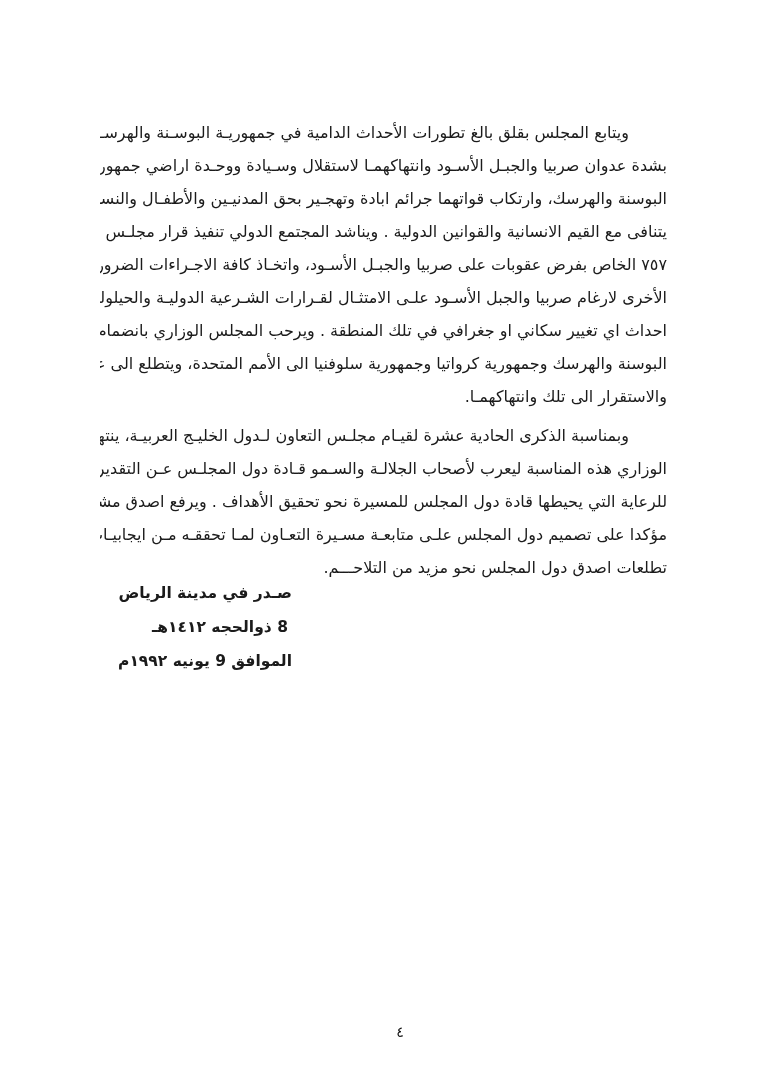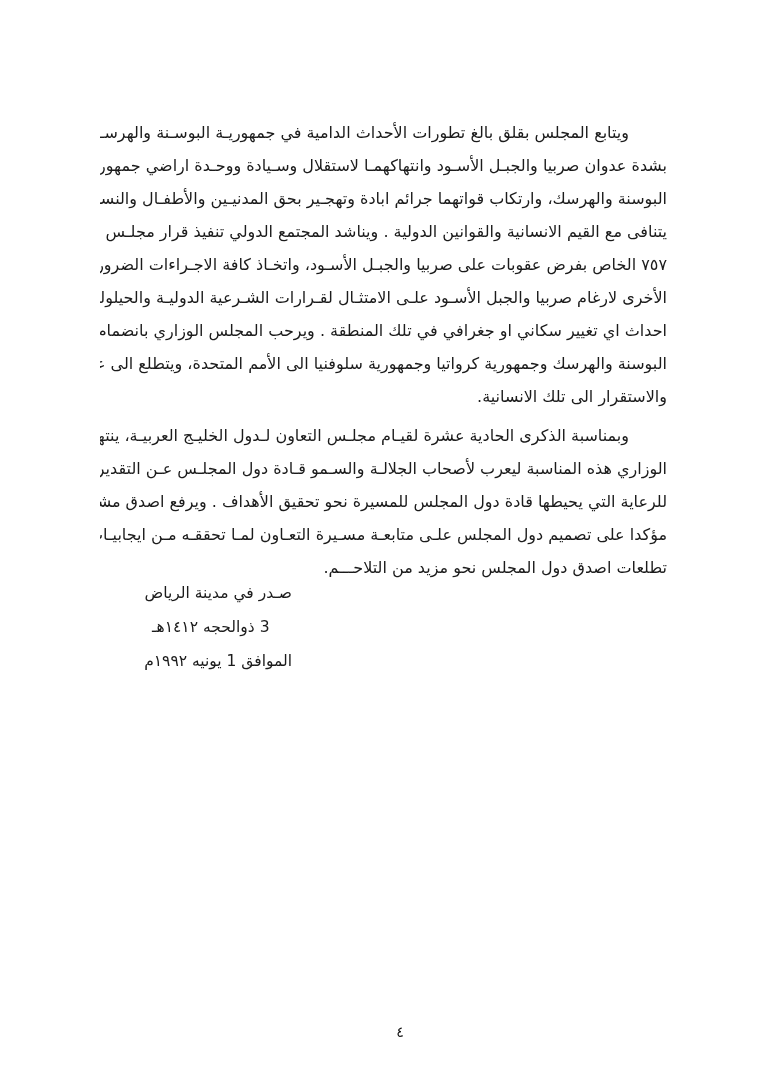--- a/index.html
+++ b/index.html
@@ -40,20 +40,21 @@
     text-align-last: right;
   }
   .signature {
     position: absolute;
     top: 576px;
     left: 152px;
     width: 140px;
     direction: rtl;
     font-size: 15.5px;
     text-align: left;
+    font-weight: bold;
   }
   .sig-line {
     line-height: 34px;
     white-space: nowrap;
   }
   .page-number {
     position: absolute;
     top: 1024px;
     left: 368px;
     width: 64px;
@@ -71,34 +72,34 @@
 
     <div class="para">
       <div class="line first-line">ويتابع المجلس بقلق بالغ تطورات الأحداث الدامية في جمهوريـة البوسـنة والهرسـك، ويديـن</div>
       <div class="line">بشدة عدوان صربيا والجبـل الأسـود وانتهاكهمـا لاستقلال وسـيادة ووحـدة اراضي جمهوريـة</div>
       <div class="line">البوسنة والهرسك، وارتكاب قواتهما جرائم ابادة وتهجـير بحق المدنيـين والأطفـال والنسـاء بما</div>
       <div class="line">يتنافى مع القيم الانسانية والقوانين الدولية . ويناشد المجتمع الدولي تنفيذ قرار مجلـس الأمـن رقـم</div>
       <div class="line">٧٥٧ الخاص بفرض عقوبات على صربيا والجبـل الأسـود، واتخـاذ كافة الاجـراءات الضروريـة</div>
       <div class="line">الأخرى لارغام صربيا والجبل الأسـود علـى الامتثـال لقـرارات الشـرعية الدوليـة والحيلولة دون</div>
       <div class="line">احداث اي تغيير سكاني او جغرافي في تلك المنطقة . ويرحب المجلس الوزاري بانضمام جمهوريـة</div>
       <div class="line">البوسنة والهرسك وجمهورية كرواتيا وجمهورية سلوفنيا الى الأمم المتحدة، ويتطلع الى عودة الأمن</div>
-      <div class="line last-line">والاستقرار الى تلك الانسانية.</div>
+      <div class="line last-line">والاستقرار الى تلك وانتهاكهمـا.</div>
     </div>
 
     <div class="para">
       <div class="line first-line">وبمناسبة الذكرى الحادية عشرة لقيـام مجلـس التعاون لـدول الخليـج العربيـة، ينتهز المجلـس</div>
       <div class="line">الوزاري هذه المناسبة ليعرب لأصحاب الجلالـة والسـمو قـادة دول المجلـس عـن التقدير العظيـم</div>
       <div class="line">للرعاية التي يحيطها قادة دول المجلس للمسيرة نحو تحقيق الأهداف . ويرفع اصدق مشاعر التهـاني</div>
       <div class="line">مؤكدا على تصميم دول المجلس علـى متابعـة مسـيرة التعـاون لمـا تحققـه مـن ايجابيـات في تحقيـق</div>
       <div class="line last-line">تطلعات اصدق دول المجلس نحو مزيد من التلاحـــم.</div>
     </div>
 
   </div>
 
   <div class="signature">
     <div class="sig-line">صـدر في مدينة الرياض</div>
-    <div class="sig-line">3 ذوالحجه ١٤١٢هـ</div>
-    <div class="sig-line">الموافق 1 يونيه ١٩٩٢م</div>
+    <div class="sig-line">8 ذوالحجه ١٤١٢هـ</div>
+    <div class="sig-line">الموافق 9 يونيه ١٩٩٢م</div>
   </div>
 
   <div class="page-number">٤</div>
 
 </div>
 
 </body></html>

